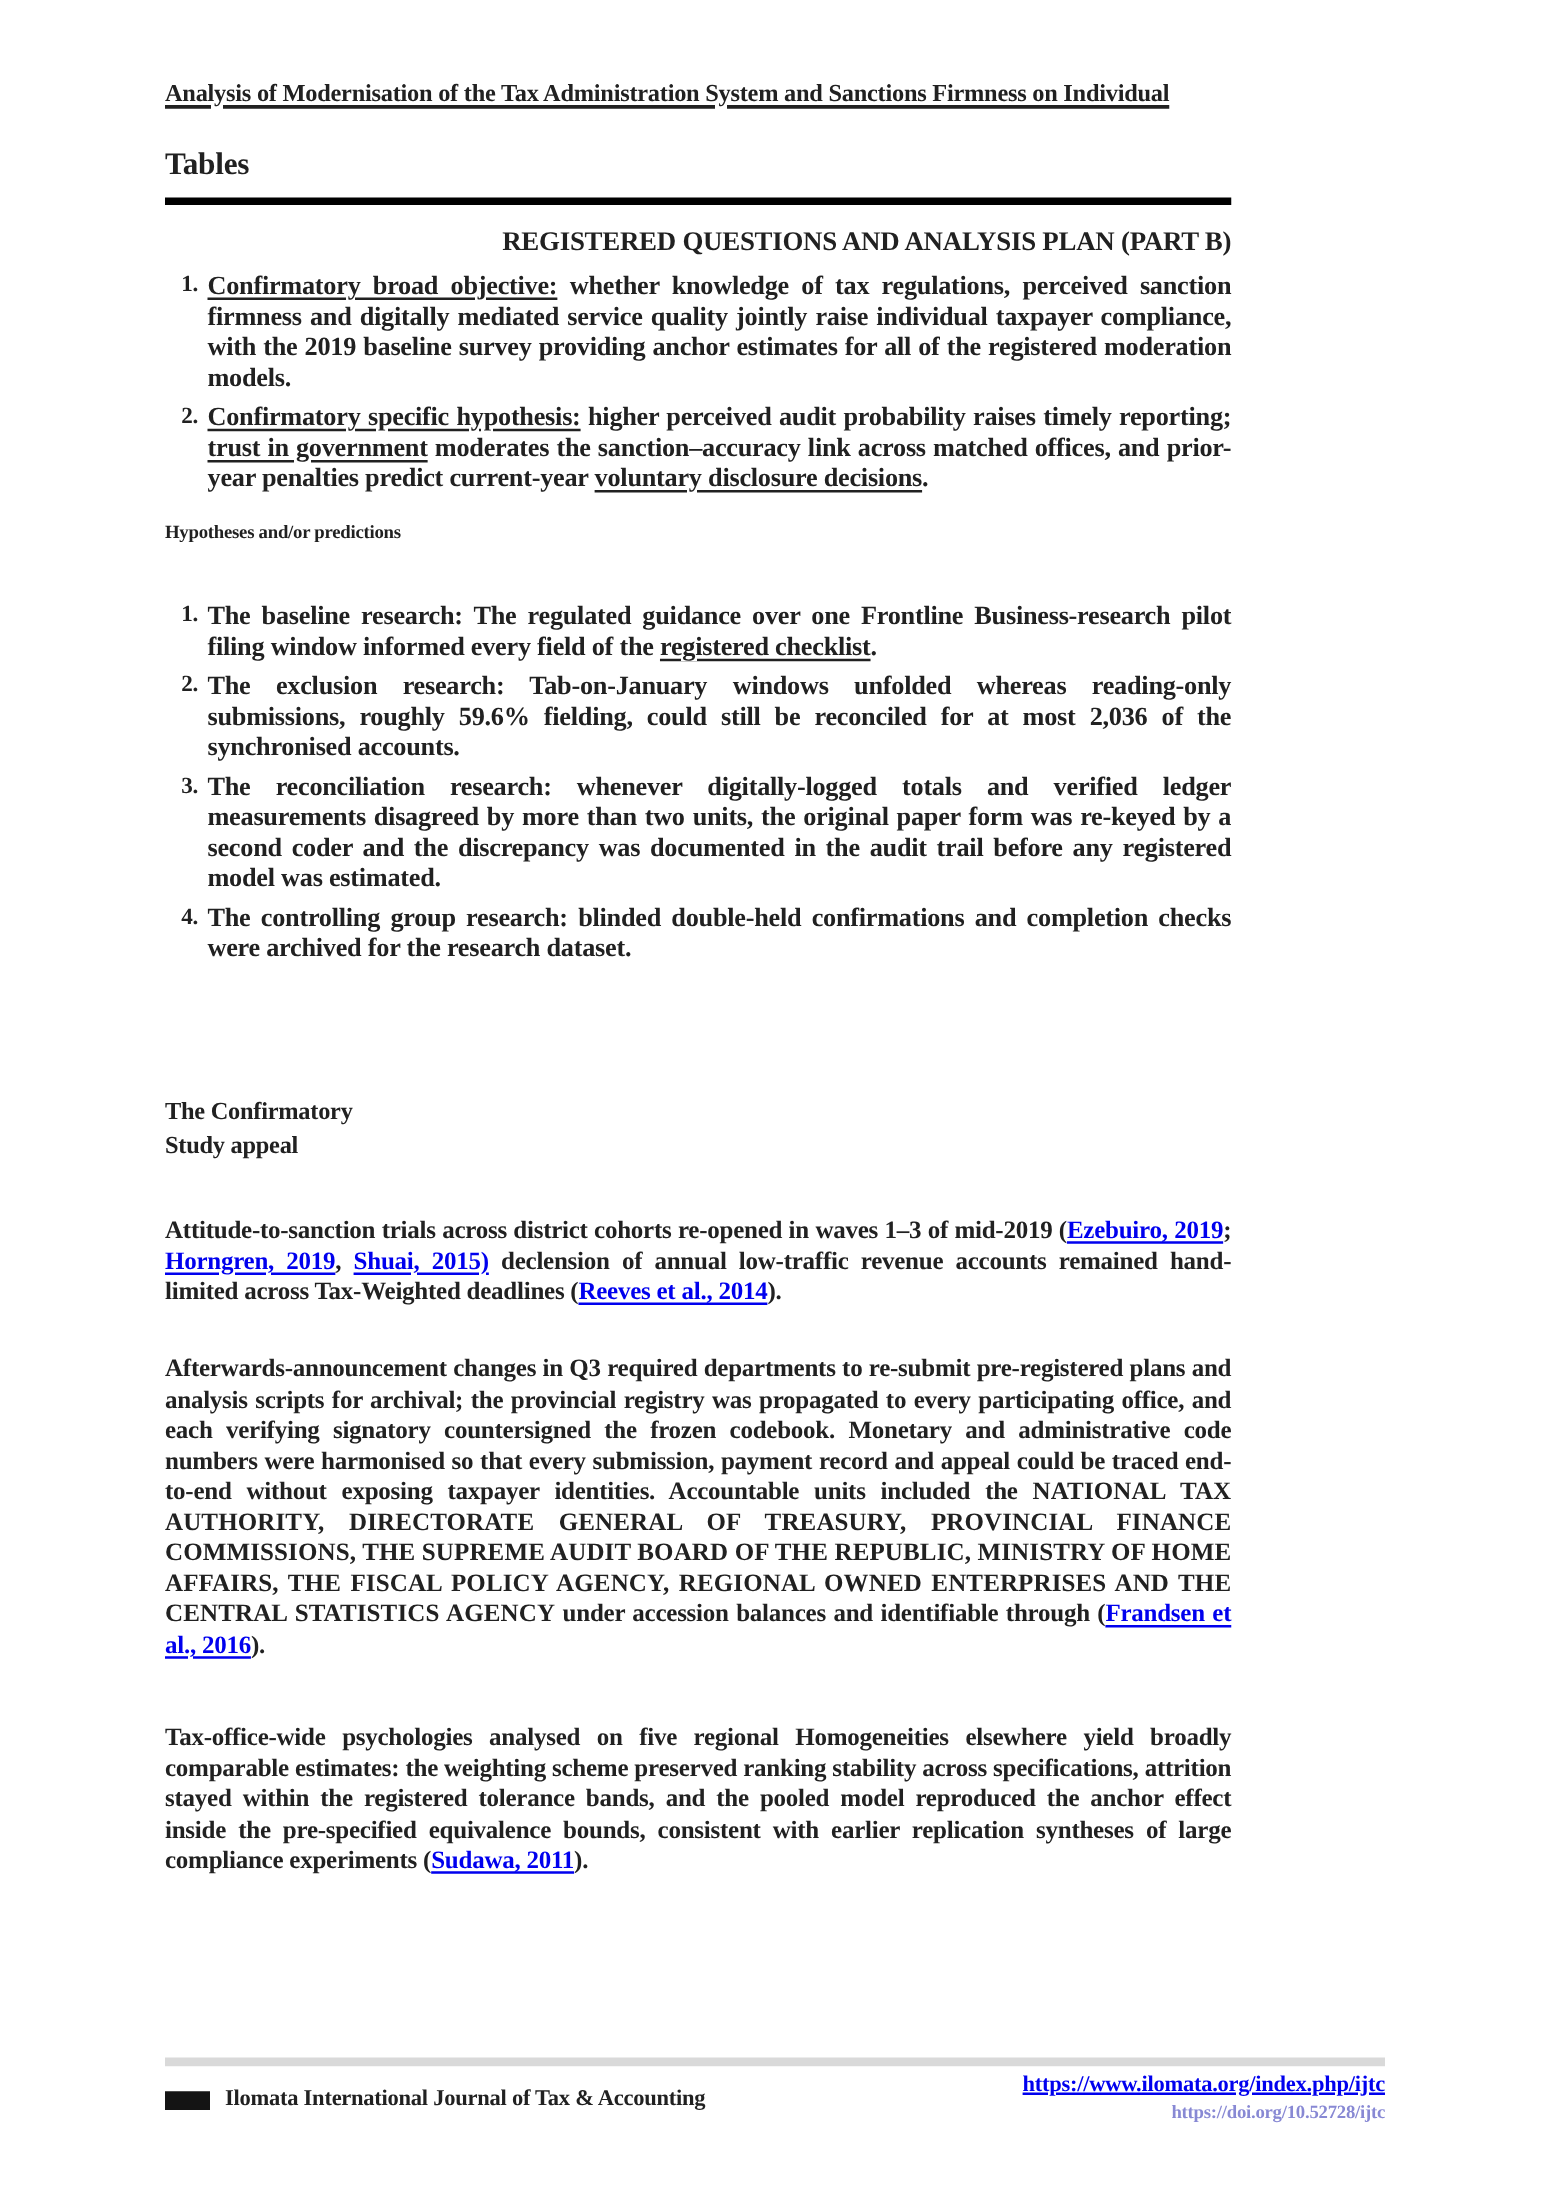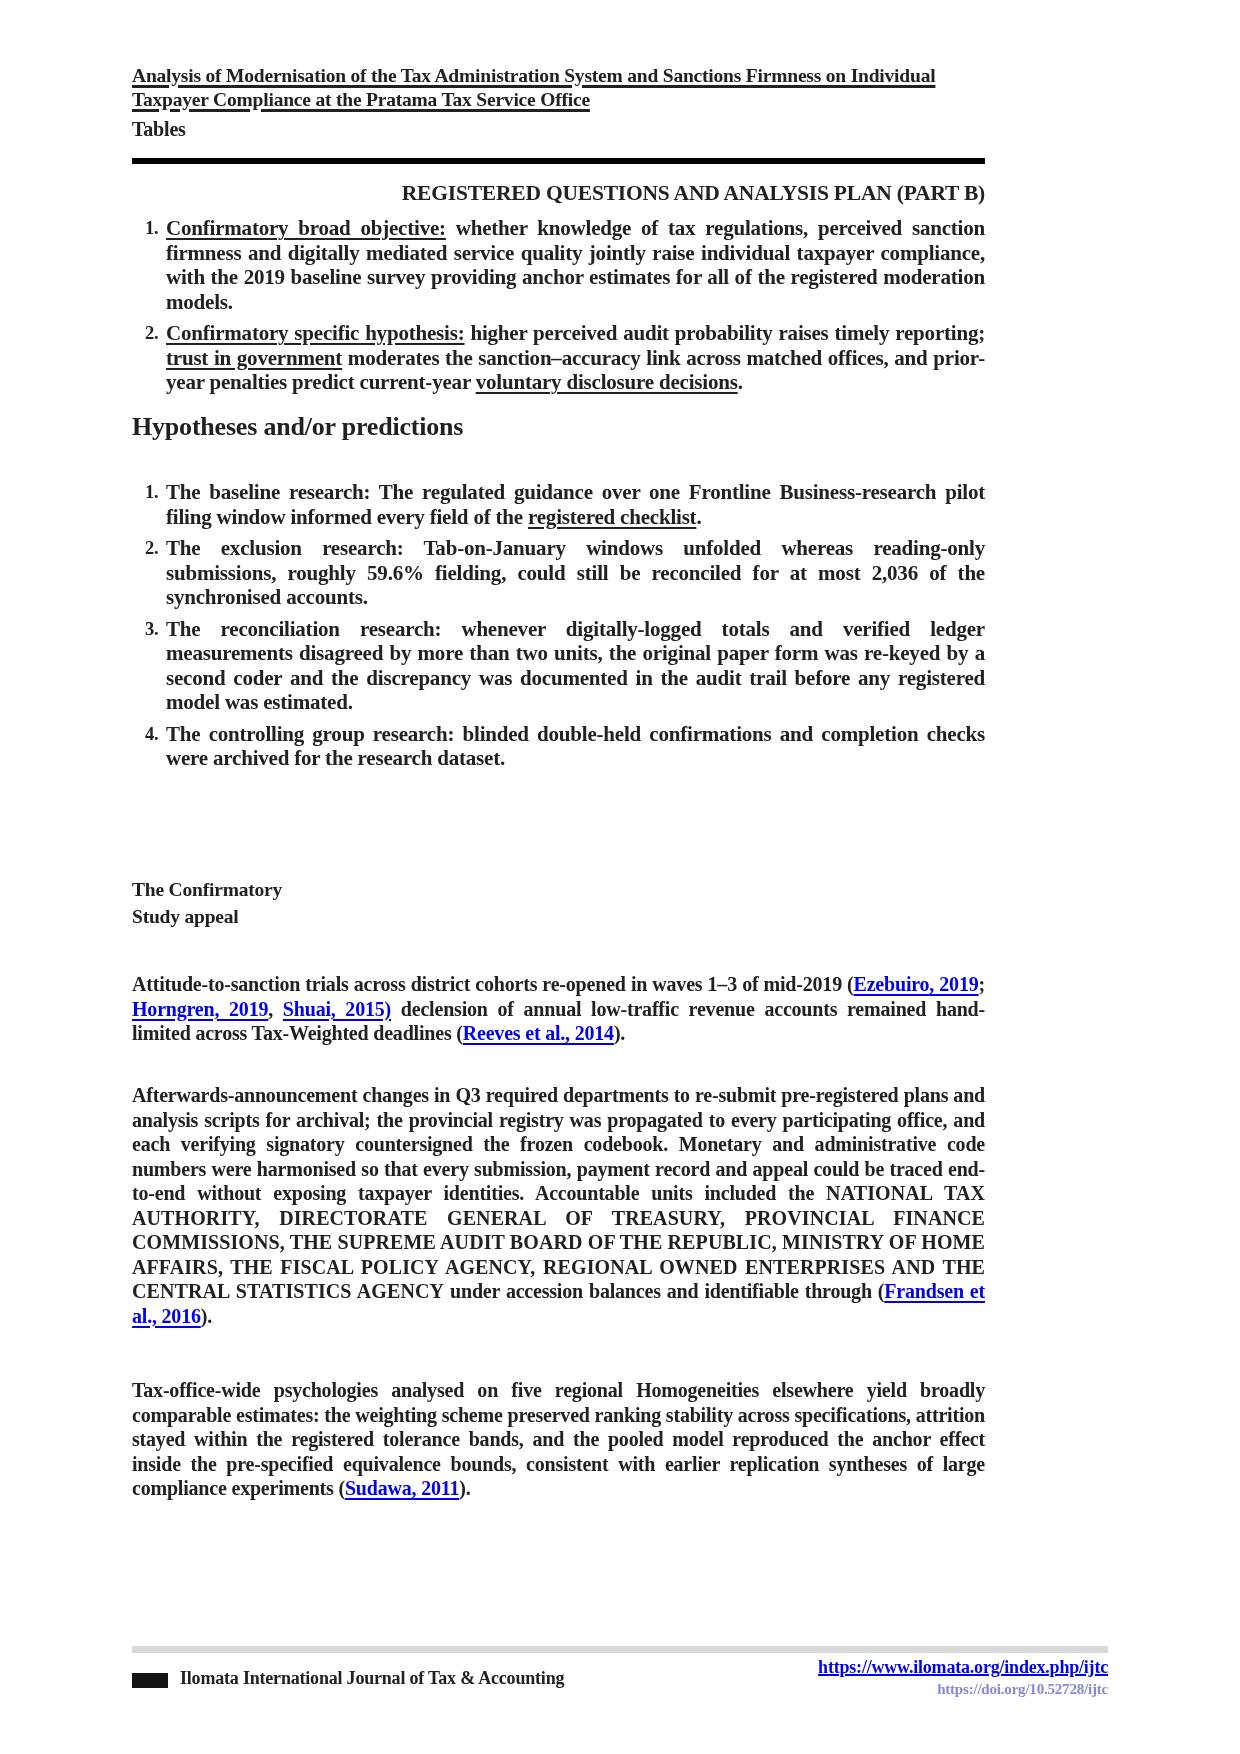--- a/index.html
+++ b/index.html
@@ -9,24 +9,24 @@
   html,body{margin:0;padding:0;background:#ffffff;}
   .page{
     position:relative; width:1240px; height:1754px; background:#fff;
     font-family:"Liberation Serif","DejaVu Serif",serif;
     color:var(--text); font-weight:700; letter-spacing:-0.2px;
     overflow:hidden;
   }
   .block{position:absolute; left:132px; width:853px;}
   .title{font-size:19.5px; line-height:24px;}
   .title .tl{text-decoration:underline; text-decoration-thickness:2.5px; text-underline-offset:3px;}
-  .tables-line{font-size:20px;}
+  .tables-line{font-size:25px;}
   .rule{height:6px; background:#000; width:853px;}
   .h1{margin:0; font-size:21.5px; line-height:25px; font-weight:700;text-align:right;}
-  .h2{margin:0; font-size:26px; line-height:25px; font-weight:700;}
+  .h2{margin:0; font-size:15px; line-height:25px; font-weight:700;}
   .list .item{display:flex; margin-bottom:7px;}
   .list .num{width:34px; padding-left:13px; flex:0 0 34px; font-size:18.5px; line-height:24.5px;}
   .list .itxt{flex:1; font-size:21px; line-height:24.5px; text-align:justify;}
   .para{font-size:20px; line-height:24.5px; text-align:justify;}
   .labels div{font-size:19.5px; line-height:27px;}
   .u{text-decoration:underline; text-decoration-thickness:2px; text-underline-offset:2.5px;}
   .caps{letter-spacing:0.1px;}
   a.lnk, .lnk{color:var(--link); font-weight:700; text-decoration:underline; text-decoration-thickness:2px; text-underline-offset:2.5px; cursor:pointer;}
   .footer-bar{position:absolute; left:132px; top:1646px; width:976px; height:7px; background:var(--bar);}
   .footer{position:absolute; left:132px; top:1656px; width:976px; display:flex; align-items:center;}
@@ -36,21 +36,20 @@
   .url{display:inline-block; font-size:18px; color:var(--link); font-weight:700; text-decoration:underline; text-decoration-thickness:2px; cursor:pointer;}
   .doi{display:inline-block; font-size:15px; color:var(--visited); font-weight:700; cursor:pointer;}
 </style>
 </head>
 <body>
 
 <div class="page">
 
   <div class="block title" style="top:64px">
     <span class="tl">Analysis of Modernisation of the Tax Administration System and Sanctions Firmness on Individual</span><br>
-    <span class="tl">Taxpayer Compliance at the Pratama Tax Service Office</span>
   </div>
 
   <div class="block tables-line" style="top:118px">Tables</div>
 
   <div class="block rule" style="top:158px"></div>
 
   <h1 class="block h1" style="top:181px">REGISTERED QUESTIONS AND ANALYSIS PLAN (PART B)</h1>
 
   <div class="block list" style="top:216px" id="list1">
       <div class="item">

